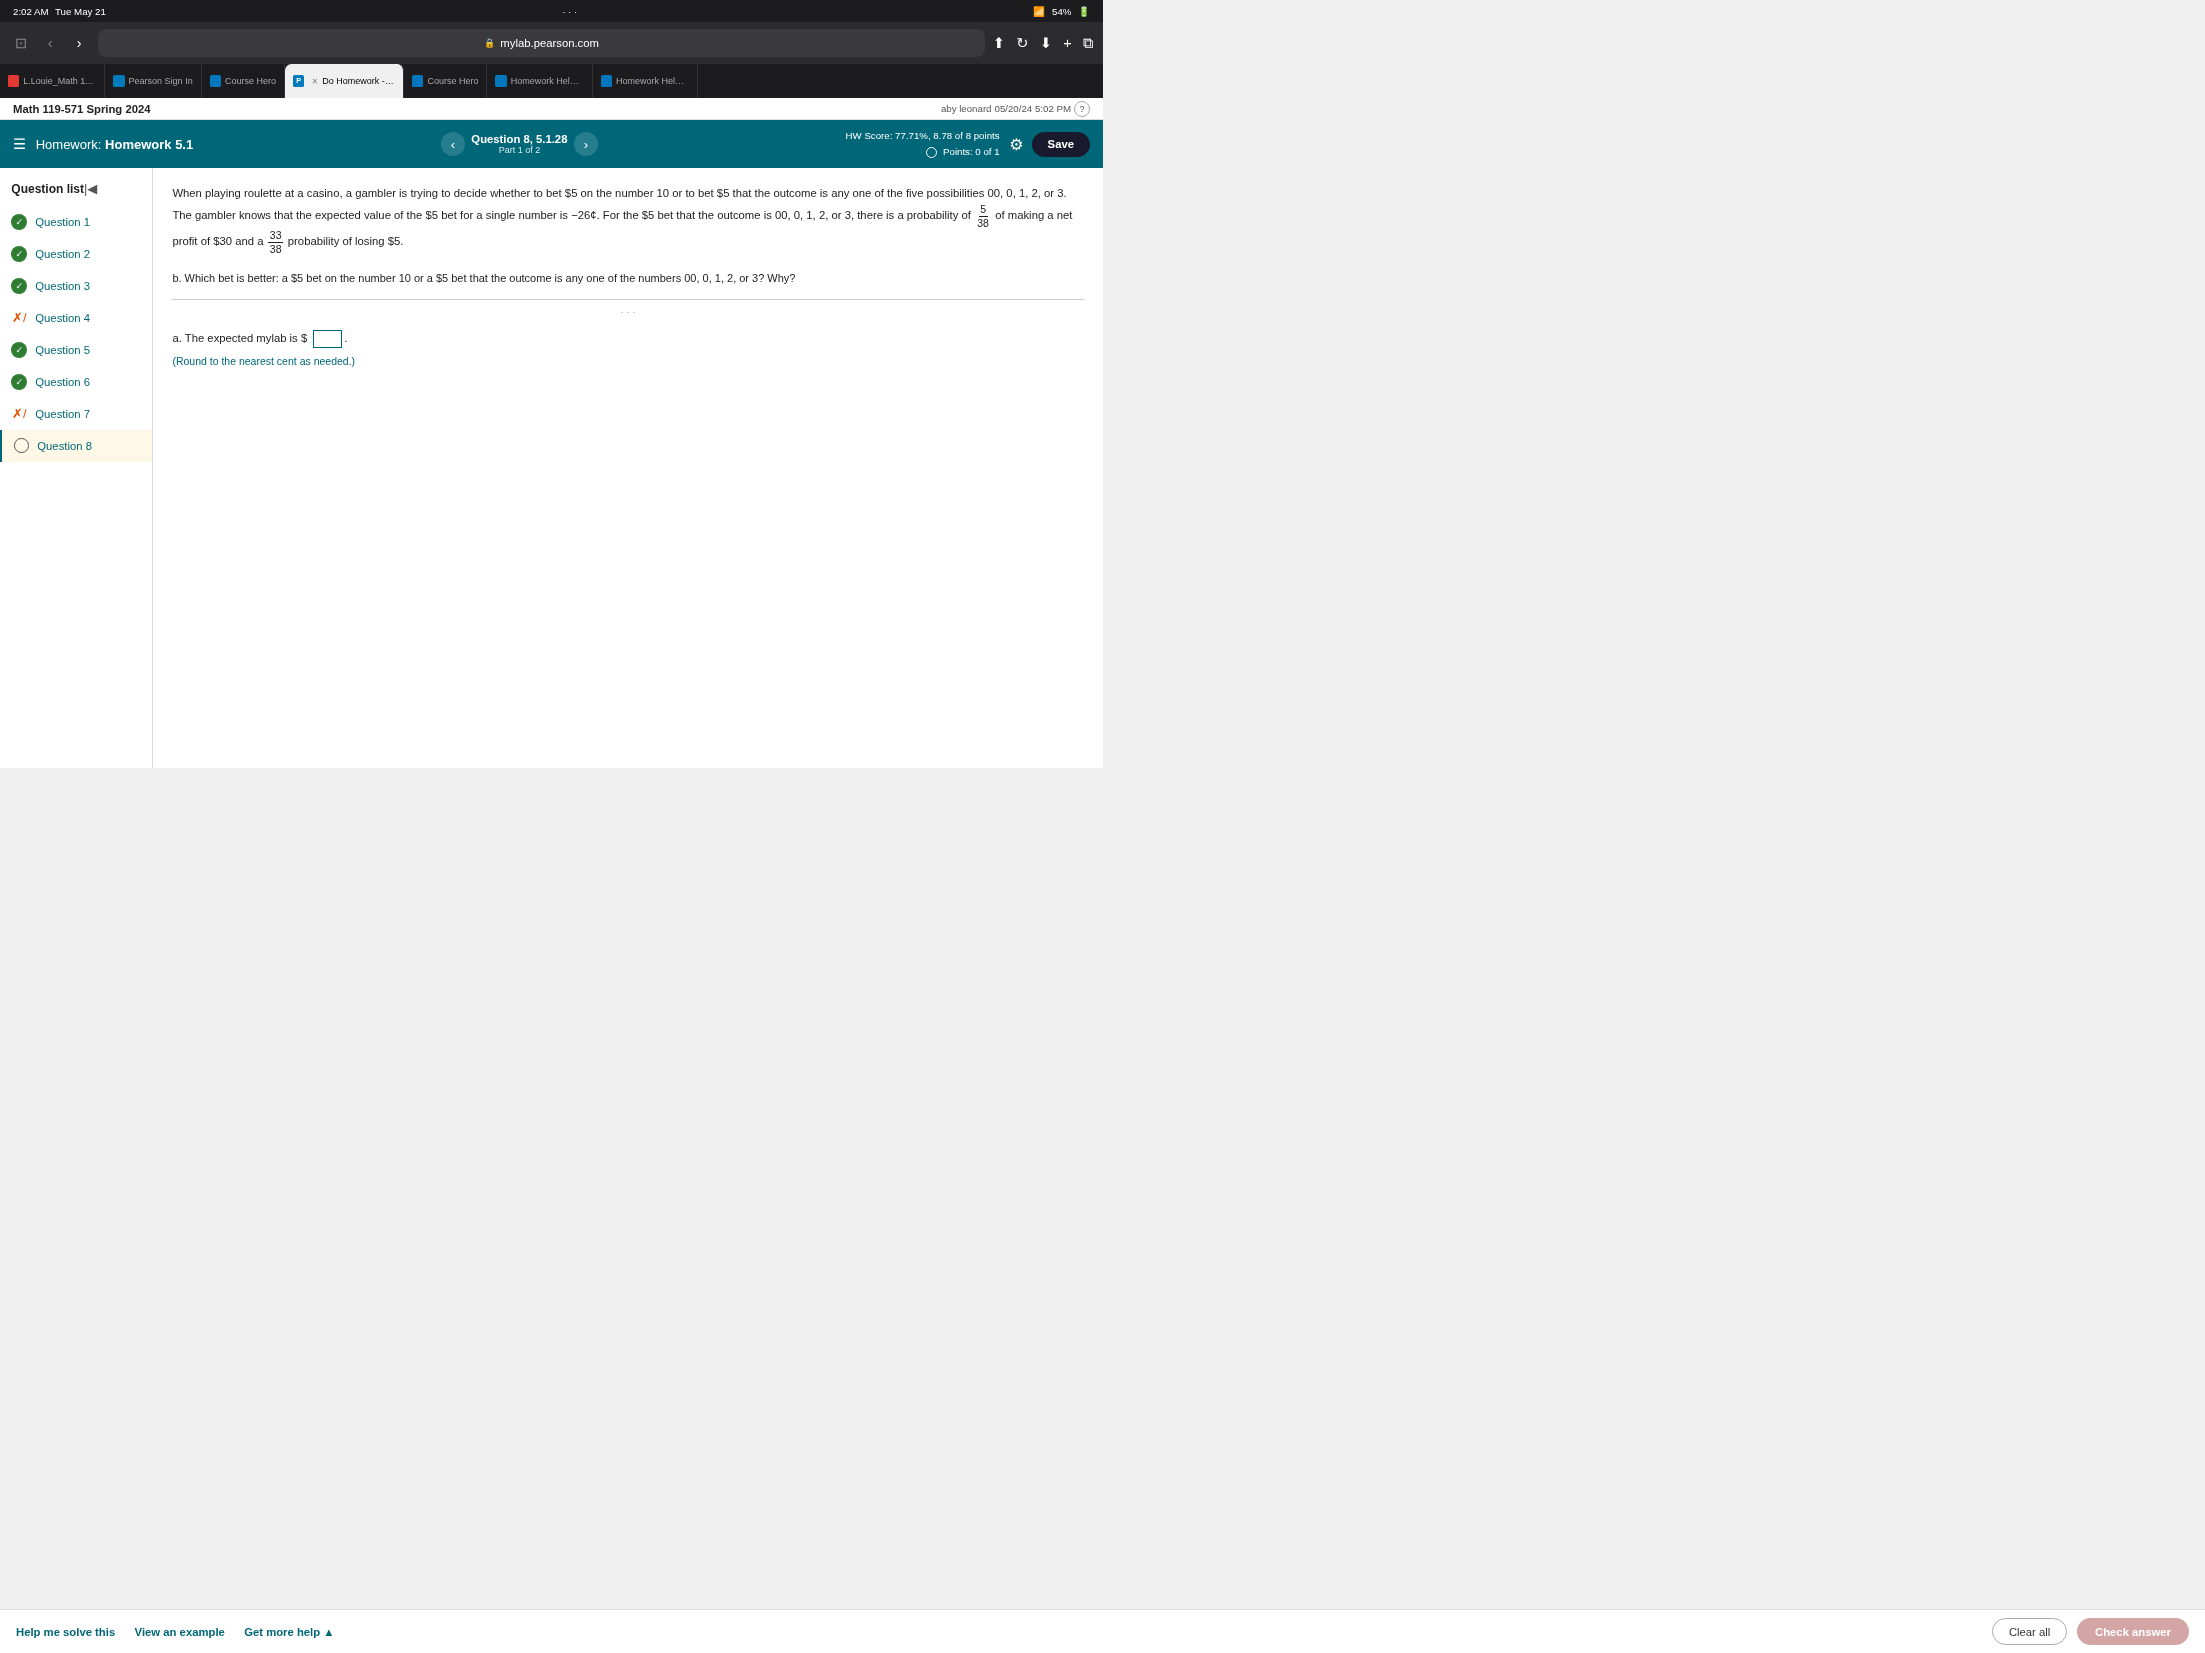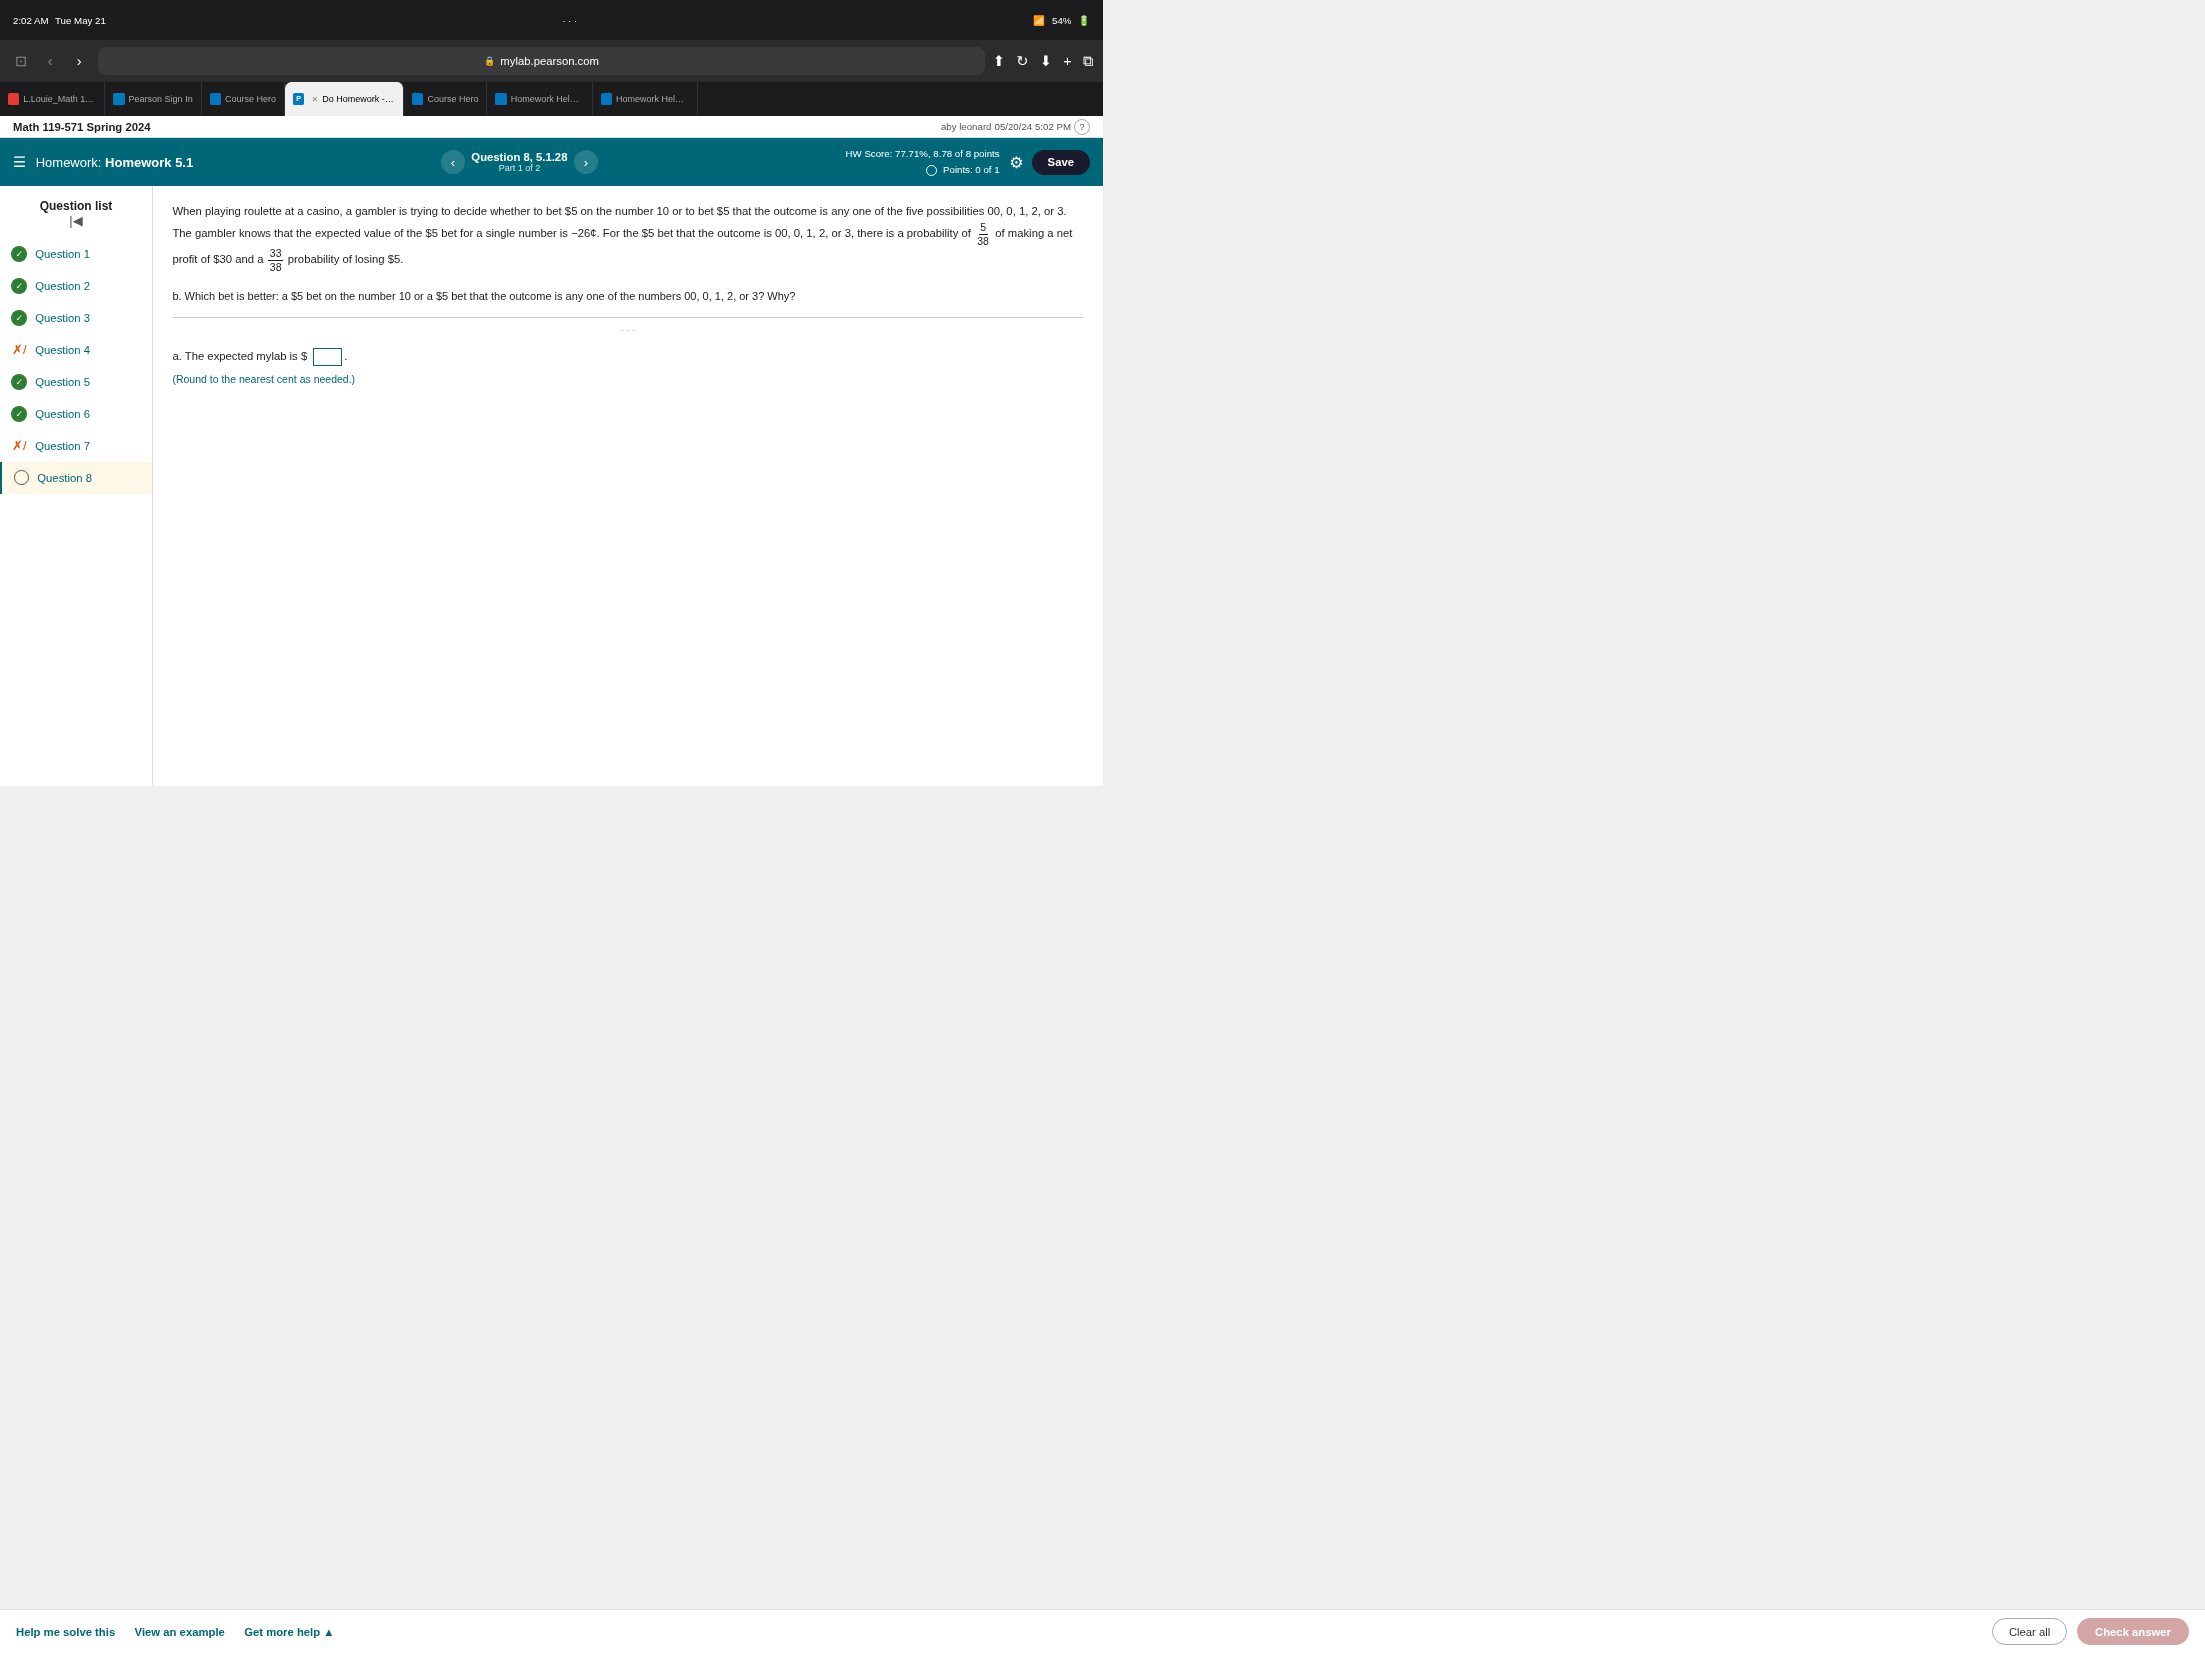--- a/index.html
+++ b/index.html
@@ -2,21 +2,21 @@
 <html style="font-size:13px"><head>
   <meta charset="utf-8">
   <style>
     * { box-sizing: border-box; margin: 0; padding: 0; }
     body { font-family: -apple-system, BlinkMacSystemFont, 'Helvetica Neue', Arial, sans-serif; background: #f0f0f0; width: 1103px; height: 827px; overflow: hidden; font-size: 11.3px; }
 
     
     .status-bar {
       background: #1c1c1e;
       color: white;
-      height: 40px;
+      height: 22px;
       display: flex;
       align-items: center;
       justify-content: space-between;
       padding: 0 13px;
       font-size: 9.7px;
       gap: 16px;
     }
     .status-left { display: flex; gap: 6.5px; align-items: center; }
     .status-right { display: flex; gap: 6.5px; align-items: center; }
 
@@ -170,21 +170,20 @@
       background: white;
     }
     .question-list-header {
       display: flex;
       align-items: center;
       justify-content: flex-start;
       padding: 0 11.3px 9.7px;
       font-size: 12px;
       font-weight: 600;
       color: #222;
-      flex-direction: column;
     }
     .collapse-btn {
       background: none;
       border: none;
       cursor: pointer;
       color: #555;
       font-size: 13px;
     }
     .question-item {
       display: flex;

